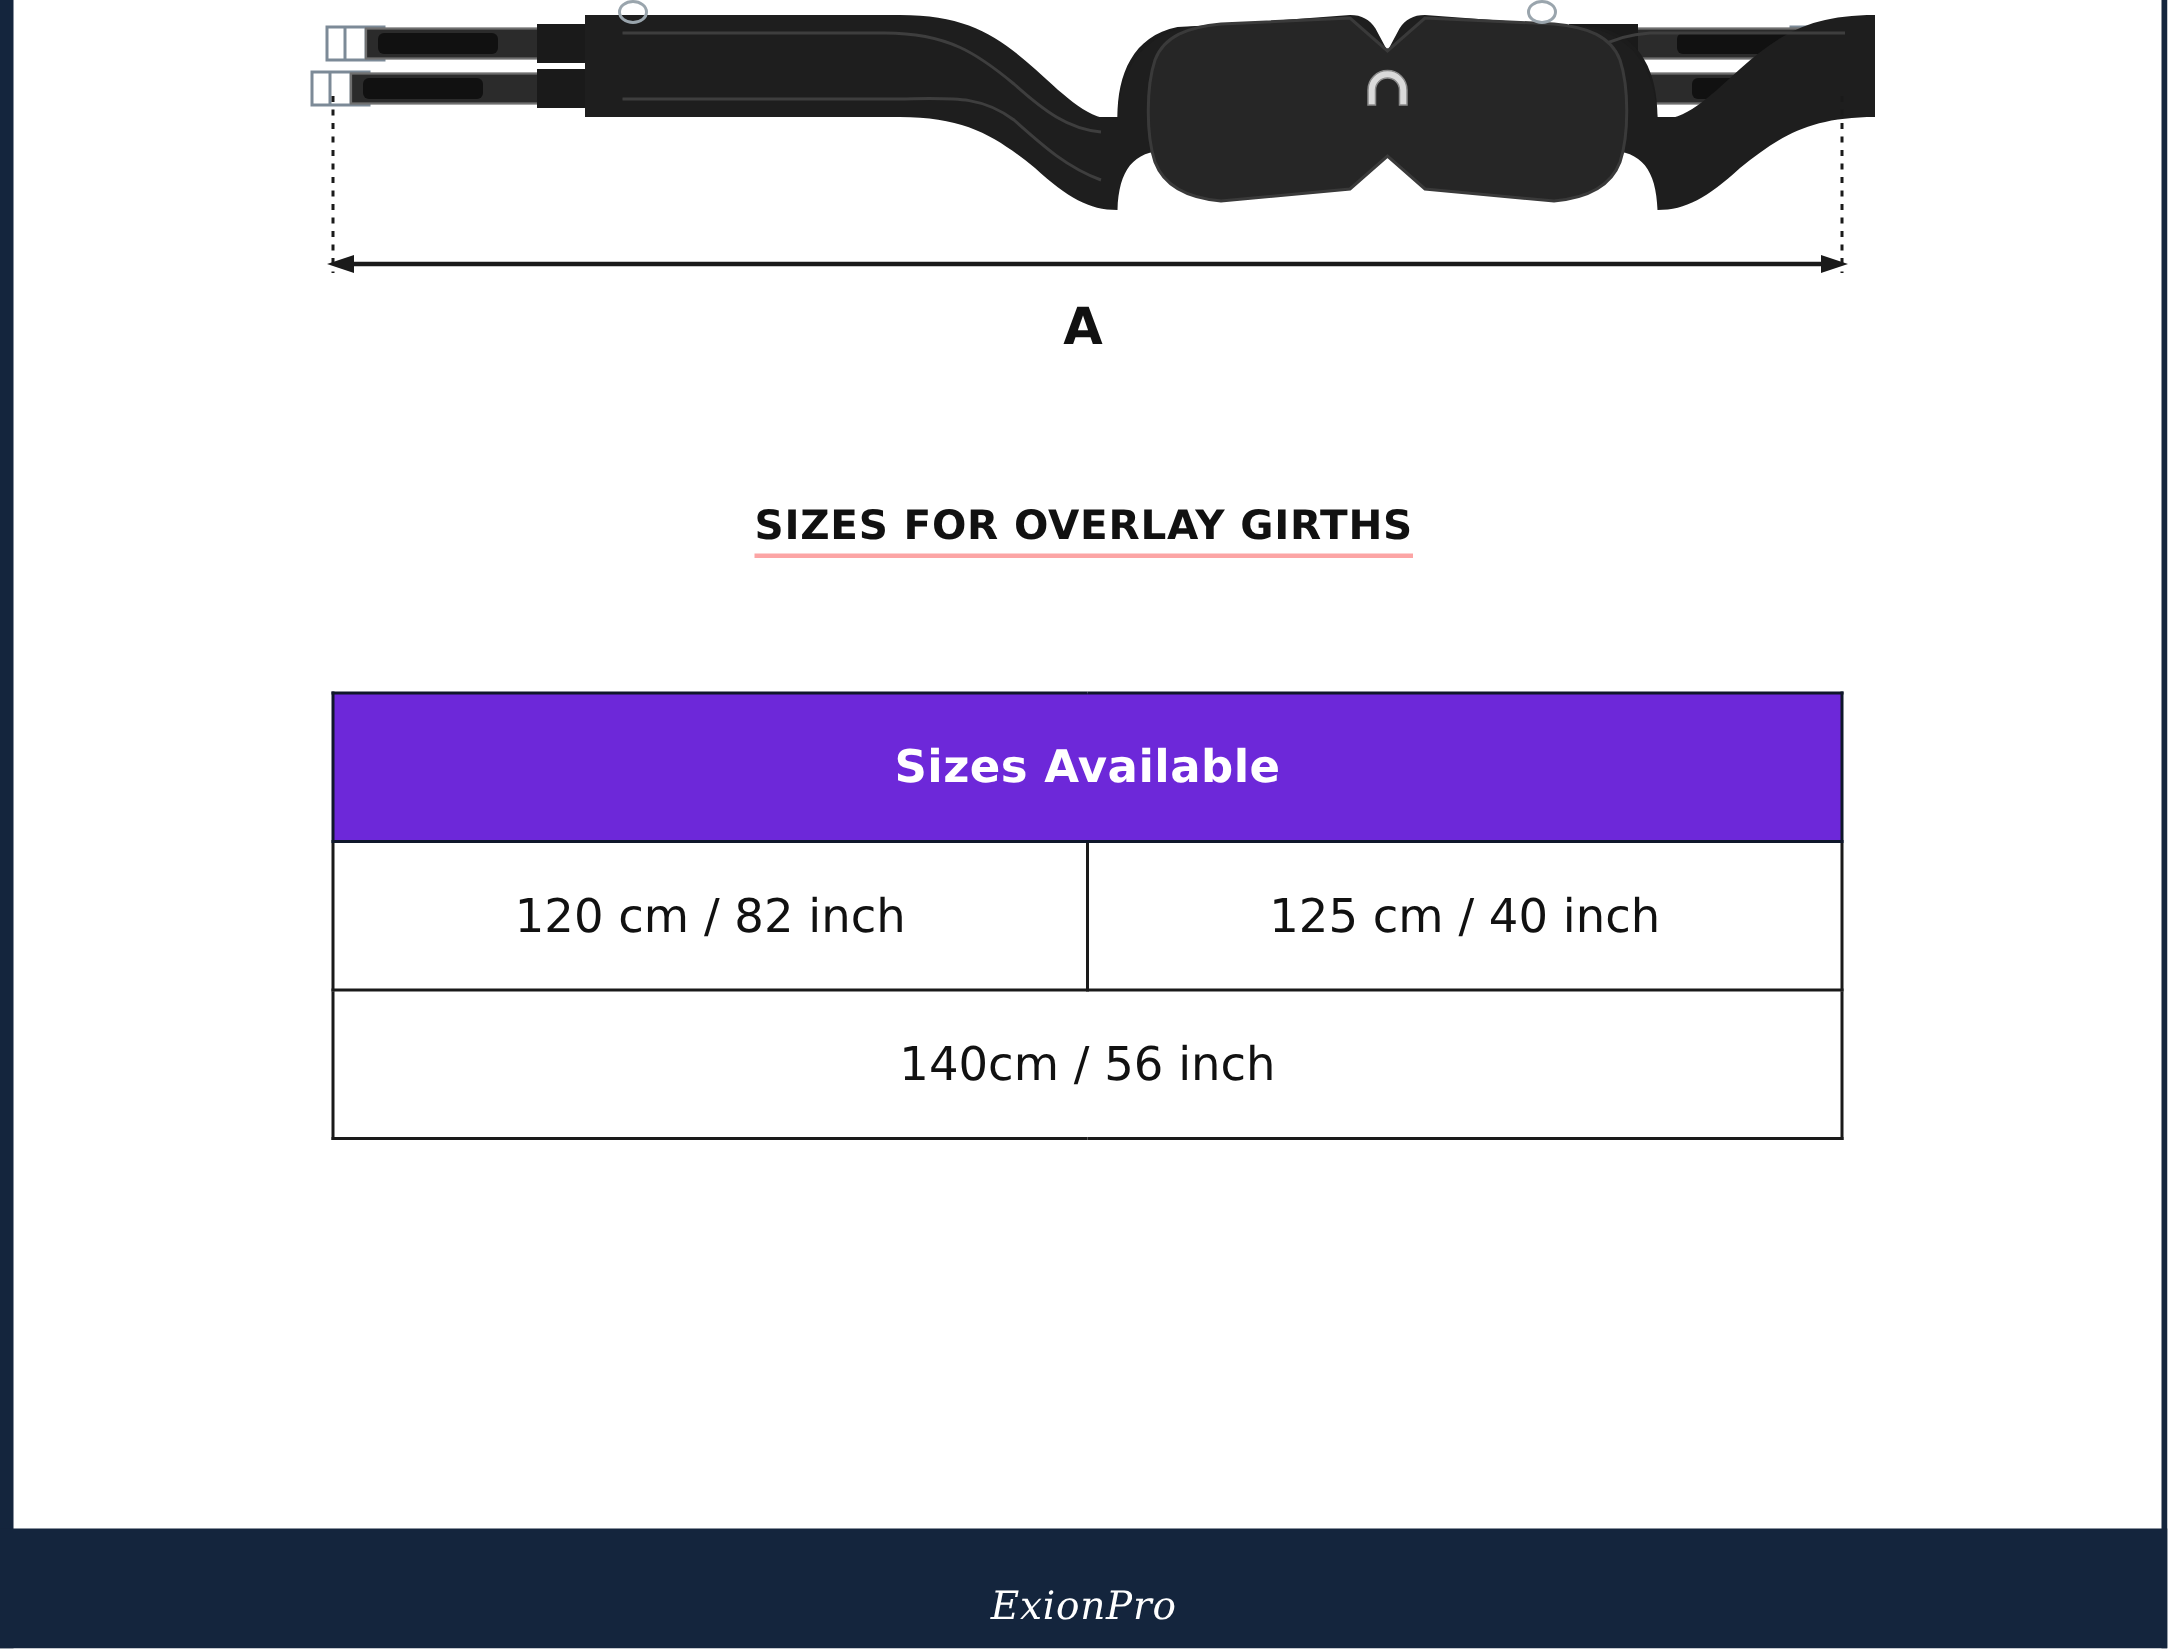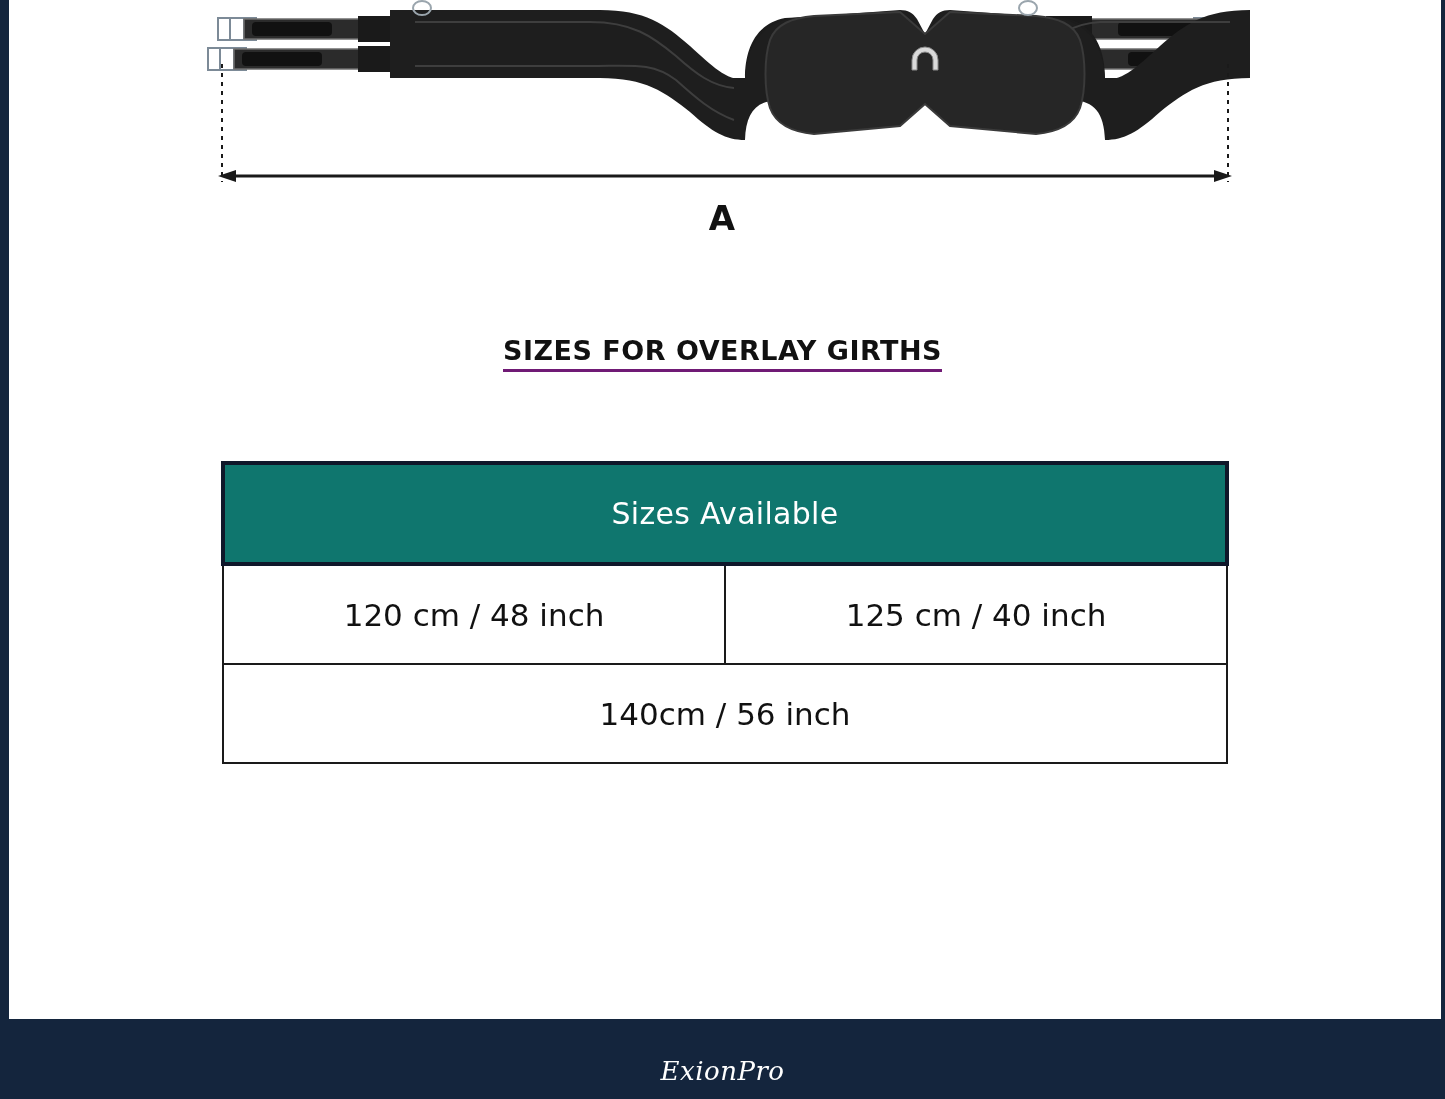--- a/index.html
+++ b/index.html
@@ -66,45 +66,45 @@
     left: 0;
     top: 335px;
     width: 1445px;
     text-align: center;
     font-size: 27px;
     font-weight: bold;
     color: #111111;
     letter-spacing: 0.5px;
   }
   .section-title span.underlined {
-    border-bottom: 3px solid #701a75;
+    border-bottom: 3px solid #fca5a5;
     padding-bottom: 3px;
   }
 
   
   .size-table {
     position: absolute;
     left: 221px;
     top: 461px;
     width: 1008px;
     border-collapse: collapse;
     table-layout: fixed;
   }
   .size-table td, .size-table th {
     border: 2px solid #1a1a1a;
     text-align: center;
     color: #111111;
   }
   .size-table .header-cell {
-    background: #0f766e;
+    background: #6d28d9;
     color: #ffffff;
     font-size: 30px;
-    font-weight: normal;
+    font-weight: bold;
     height: 95px;
-    border: 4px solid #0f172a;
+    border: 2px solid #0f172a;
     letter-spacing: 0.3px;
   }
   .size-table .size-cell {
     font-size: 31px;
     height: 95px;
     font-weight: normal;
   }
 
   
   .footer-bar {
@@ -253,21 +253,21 @@
 <div class="section-title">
   <span class="underlined">SIZES FOR OVERLAY  GIRTHS</span>
 </div>
 
 <table class="size-table">
   <tbody>
     <tr>
       <th class="header-cell" colspan="2">Sizes Available</th>
     </tr>
     <tr>
-      <td class="size-cell">120 cm / 48 inch</td>
+      <td class="size-cell">120 cm / 82 inch</td>
       <td class="size-cell">125 cm / 40 inch</td>
     </tr>
     <tr>
       <td class="size-cell" colspan="2">140cm / 56 inch</td>
     </tr>
   </tbody>
 </table>
 
 <div class="footer-bar"></div>
 <div class="brand-wrap">

